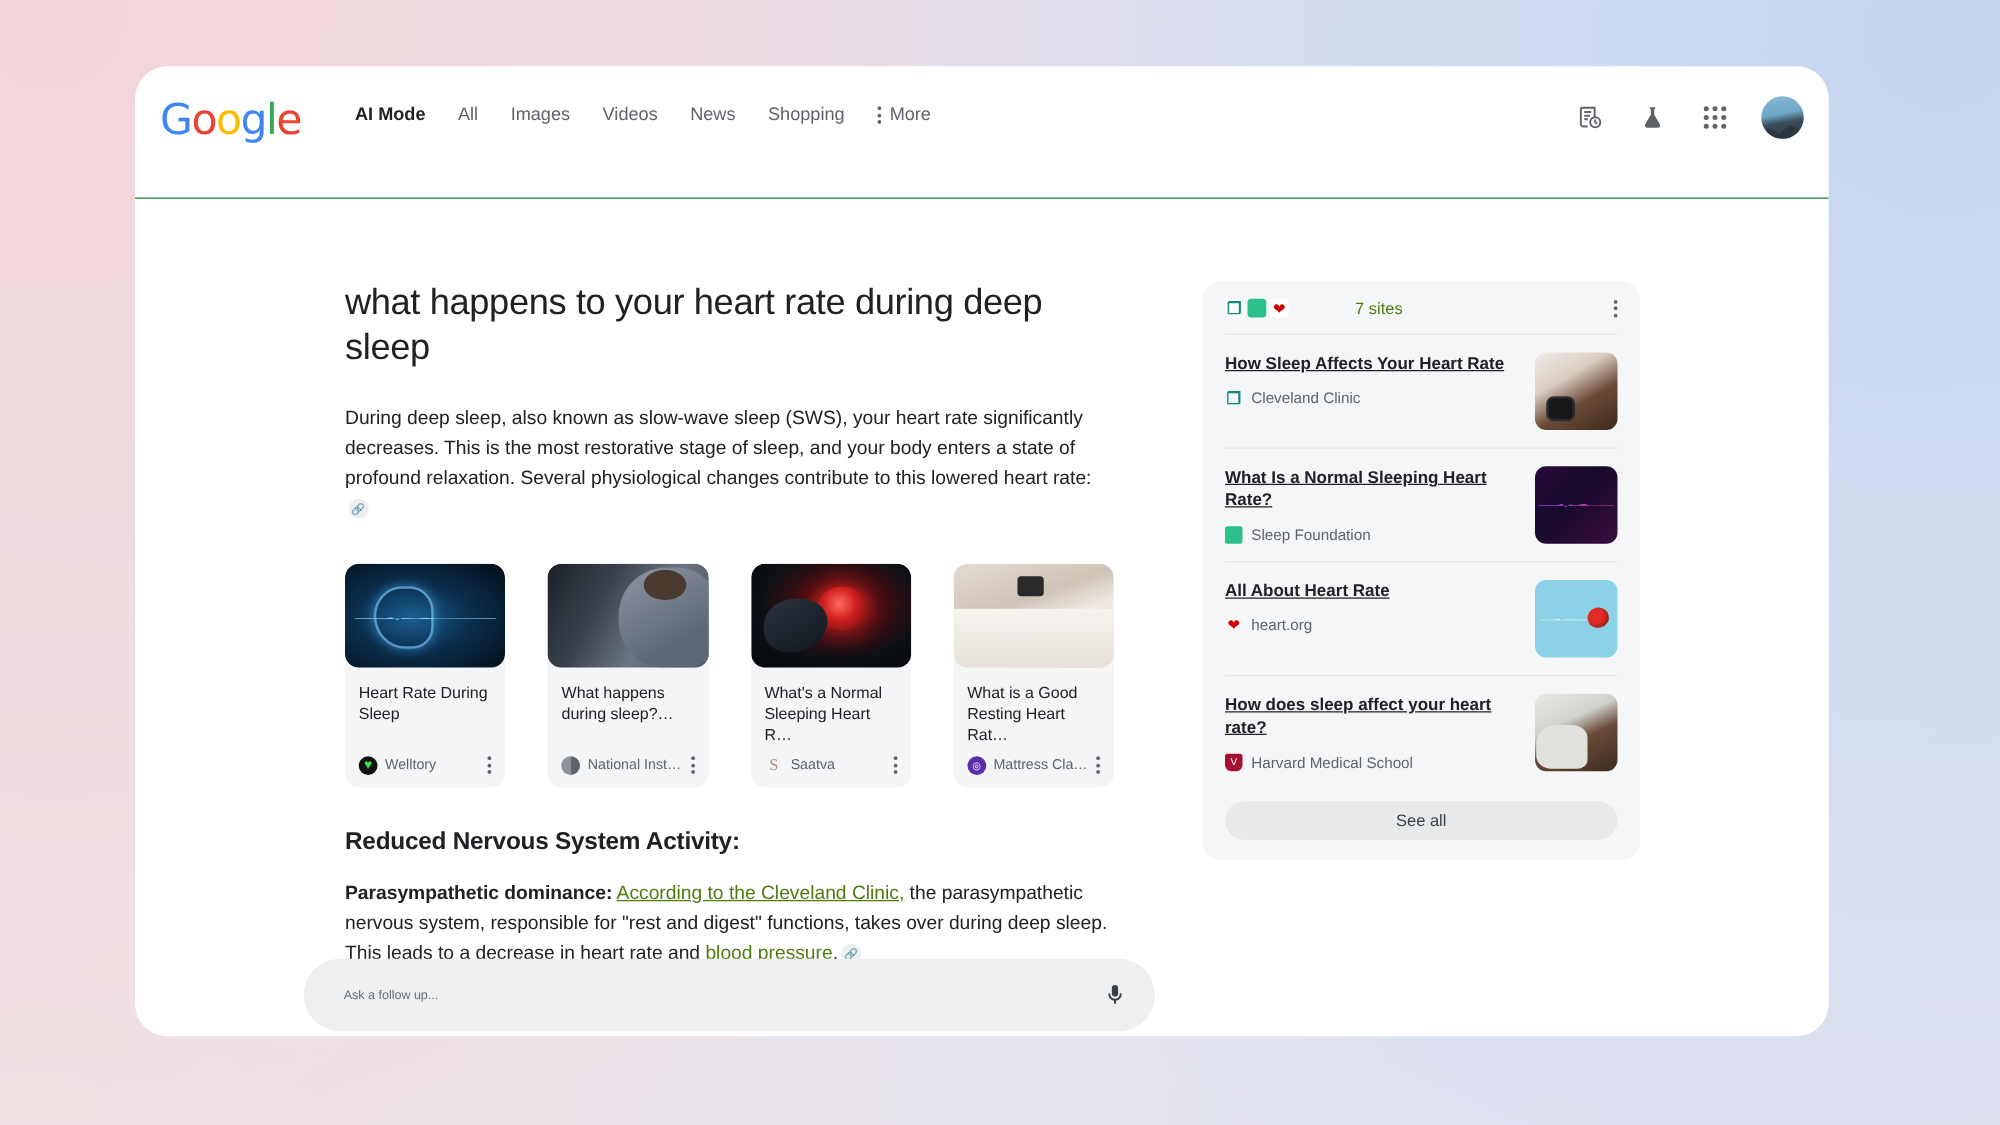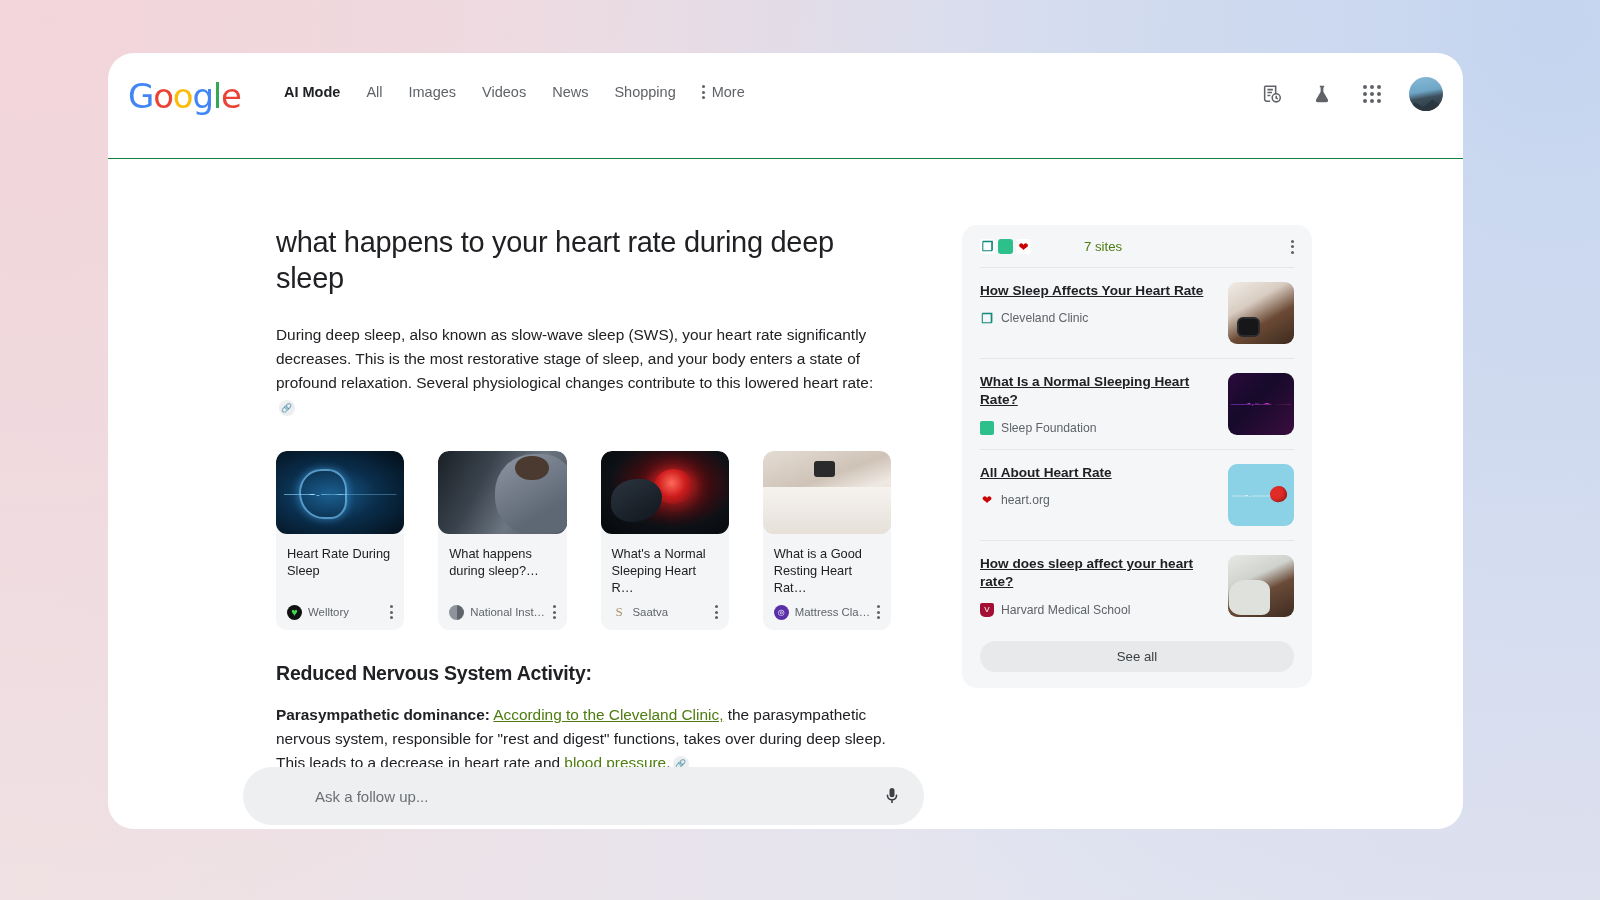--- a/index.html
+++ b/index.html
@@ -412,24 +412,23 @@
     width: 681px; height: 58px;
     background: #eeeff0;
     border-radius: 29px;
     display: flex; align-items: center;
     padding: 0 22px 0 32px;
     cursor: text;
   }
   .followup input {
     flex: 1;
     border: none; outline: none; background: transparent;
-    font-size: 15px;
+    font-size: 10px;
     color: #202124;
     font-family: "Liberation Sans", sans-serif;
-    margin-left: 40px;
   }
   .followup input::placeholder { color: #6b6f73; }
   .mic { cursor: pointer; display: flex; align-items: center; }
 </style>
 </head>
 <body>
 
 <div class="window">
 
   <div class="header">

